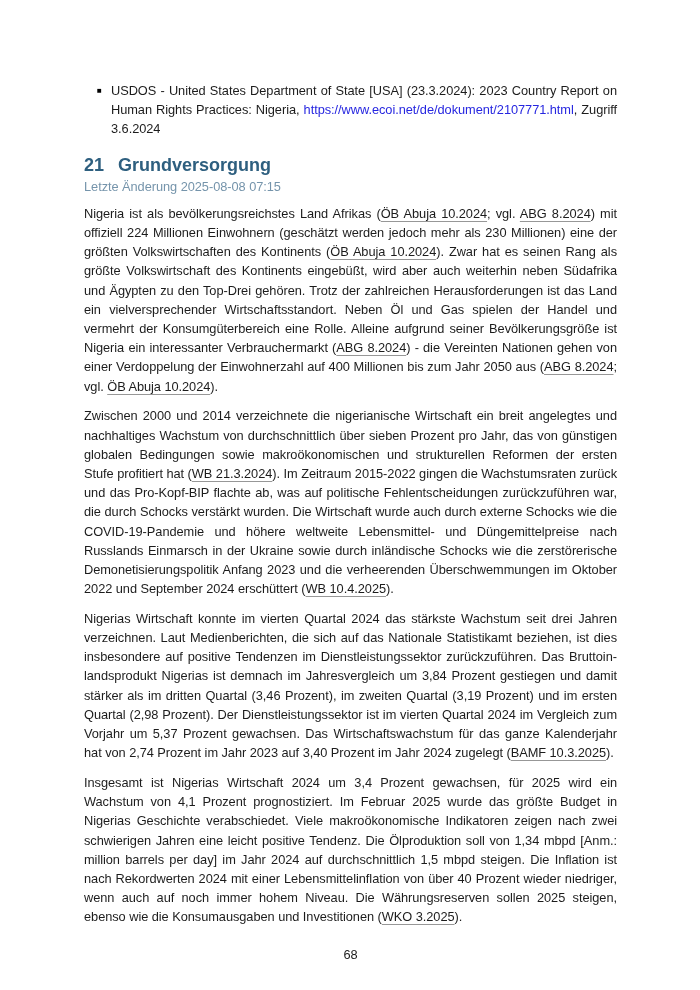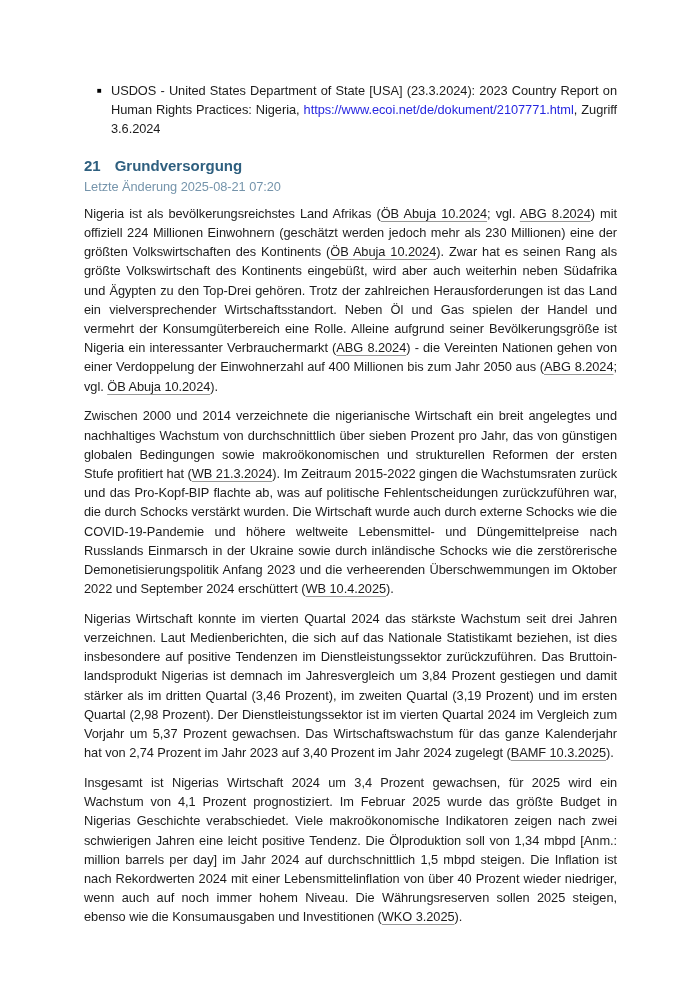--- a/index.html
+++ b/index.html
@@ -30,21 +30,21 @@
   }
   .bullet{
     flex:0 0 14px;
     font-size:8px;
     line-height:19.2px;
     color:#000;
   }
   .source-text{flex:1 1 auto;}
   h2.section-heading{
     margin:17px 0 2px 0;
-    font-size:15px;
+    font-size:18px;
     line-height:19px;
     font-weight:bold;
     color:var(--heading-color);
     letter-spacing:0;
   }
   h2.section-heading .sec-num{margin-right:14px;}
   .last-change{
     margin:0 0 8px 0;
     color:var(--last-change-color);
   }
@@ -77,23 +77,24 @@
 
   <div class="source-item">
     <span class="bullet">■</span>
     <span class="source-text"><span>USDOS - United States Department of State [USA] (23.3.2024): 2023 Country Report on Human Rights Practices: Nigeria, </span><span class="url-link">https://www.ecoi.net/de/dokument/2107771.html</span><span>, Zugriff 3.6.2024</span></span>
   </div>
 
   <h2 class="section-heading">
     <span class="sec-num">21</span><span>Grundversorgung</span>
   </h2>
 
-  <div class="last-change">Letzte Änderung 2025-08-21 07:20</div>
+  <div class="last-change">Letzte Änderung 2025-08-08 07:15</div>
 
   <div class="content">
     <p><span>Nigeria ist als bevölkerungsreichstes Land Afrikas (</span><span class="cite">ÖB Abuja 10.2024</span><span>; vgl. </span><span class="cite">ABG 8.2024</span><span>) mit offiziell 224 Millionen Einwohnern (geschätzt werden jedoch mehr als 230 Millionen) eine der größten Volkswirtschaften des Kontinents (</span><span class="cite">ÖB Abuja 10.2024</span><span>). Zwar hat es seinen Rang als größte Volkswirtschaft des Kontinents eingebüßt, wird aber auch weiterhin neben Südafrika und Ägypten zu den Top-Drei gehören. Trotz der zahlreichen Herausforderungen ist das Land ein vielversprechender Wirtschaftsstandort. Neben Öl und Gas spielen der Handel und vermehrt der Konsumgüterbereich eine Rolle. Alleine aufgrund seiner Bevölkerungsgröße ist Nigeria ein interessanter Verbrauchermarkt (</span><span class="cite">ABG 8.2024</span><span>) - die Vereinten Nationen gehen von einer Verdoppelung der Einwohnerzahl auf 400 Millionen bis zum Jahr 2050 aus (</span><span class="cite">ABG 8.2024</span><span>; vgl. </span><span class="cite">ÖB Abuja 10.2024</span><span>).</span></p>
     <p><span>Zwischen 2000 und 2014 verzeichnete die nigerianische Wirtschaft ein breit angelegtes und nachhaltiges Wachstum von durchschnittlich über sieben Prozent pro Jahr, das von günstigen globalen Bedingungen sowie makroökonomischen und strukturellen Reformen der ersten Stufe profitiert hat (</span><span class="cite">WB 21.3.2024</span><span>). Im Zeitraum 2015-2022 gingen die Wachstumsraten zurück und das Pro-Kopf-BIP flachte ab, was auf politische Fehlentscheidungen zurückzuführen war, die durch Schocks verstärkt wurden. Die Wirtschaft wurde auch durch externe Schocks wie die CO­VID-19-Pandemie und höhere weltweite Lebensmittel- und Düngemittelpreise nach Russlands Einmarsch in der Ukraine sowie durch inländische Schocks wie die zerstörerische Demoneti­sierungspolitik Anfang 2023 und die verheerenden Überschwemmungen im Oktober 2022 und September 2024 erschüttert (</span><span class="cite">WB 10.4.2025</span><span>).</span></p>
     <p><span>Nigerias Wirtschaft konnte im vierten Quartal 2024 das stärkste Wachstum seit drei Jahren verzeichnen. Laut Medienberichten, die sich auf das Nationale Statistikamt beziehen, ist dies insbesondere auf positive Tendenzen im Dienstleistungssektor zurückzuführen. Das Bruttoin­landsprodukt Nigerias ist demnach im Jahresvergleich um 3,84 Prozent gestiegen und damit stärker als im dritten Quartal (3,46 Prozent), im zweiten Quartal (3,19 Prozent) und im ersten Quartal (2,98 Prozent). Der Dienstleistungssektor ist im vierten Quartal 2024 im Vergleich zum Vorjahr um 5,37 Prozent gewachsen. Das Wirtschaftswachstum für das ganze Kalenderjahr hat von 2,74 Prozent im Jahr 2023 auf 3,40 Prozent im Jahr 2024 zugelegt (</span><span class="cite">BAMF 10.3.2025</span><span>).</span></p>
     <p><span>Insgesamt ist Nigerias Wirtschaft 2024 um 3,4 Prozent gewachsen, für 2025 wird ein Wachstum von 4,1 Prozent prognostiziert. Im Februar 2025 wurde das größte Budget in Nigerias Geschichte verabschiedet. Viele makroökonomische Indikatoren zeigen nach zwei schwierigen Jahren eine leicht positive Tendenz. Die Ölproduktion soll von 1,34 mbpd [Anm.: million barrels per day] im Jahr 2024 auf durchschnittlich 1,5 mbpd steigen. Die Inflation ist nach Rekordwerten 2024 mit einer Lebensmittelinflation von über 40 Prozent wieder niedriger, wenn auch auf noch immer hohem Niveau. Die Währungsreserven sollen 2025 steigen, ebenso wie die Konsumausgaben und Investitionen (</span><span class="cite">WKO 3.2025</span><span>).</span></p>
   </div>
 
+  <div class="page-number">68</div>
 
 </div>
 
 </body></html>

